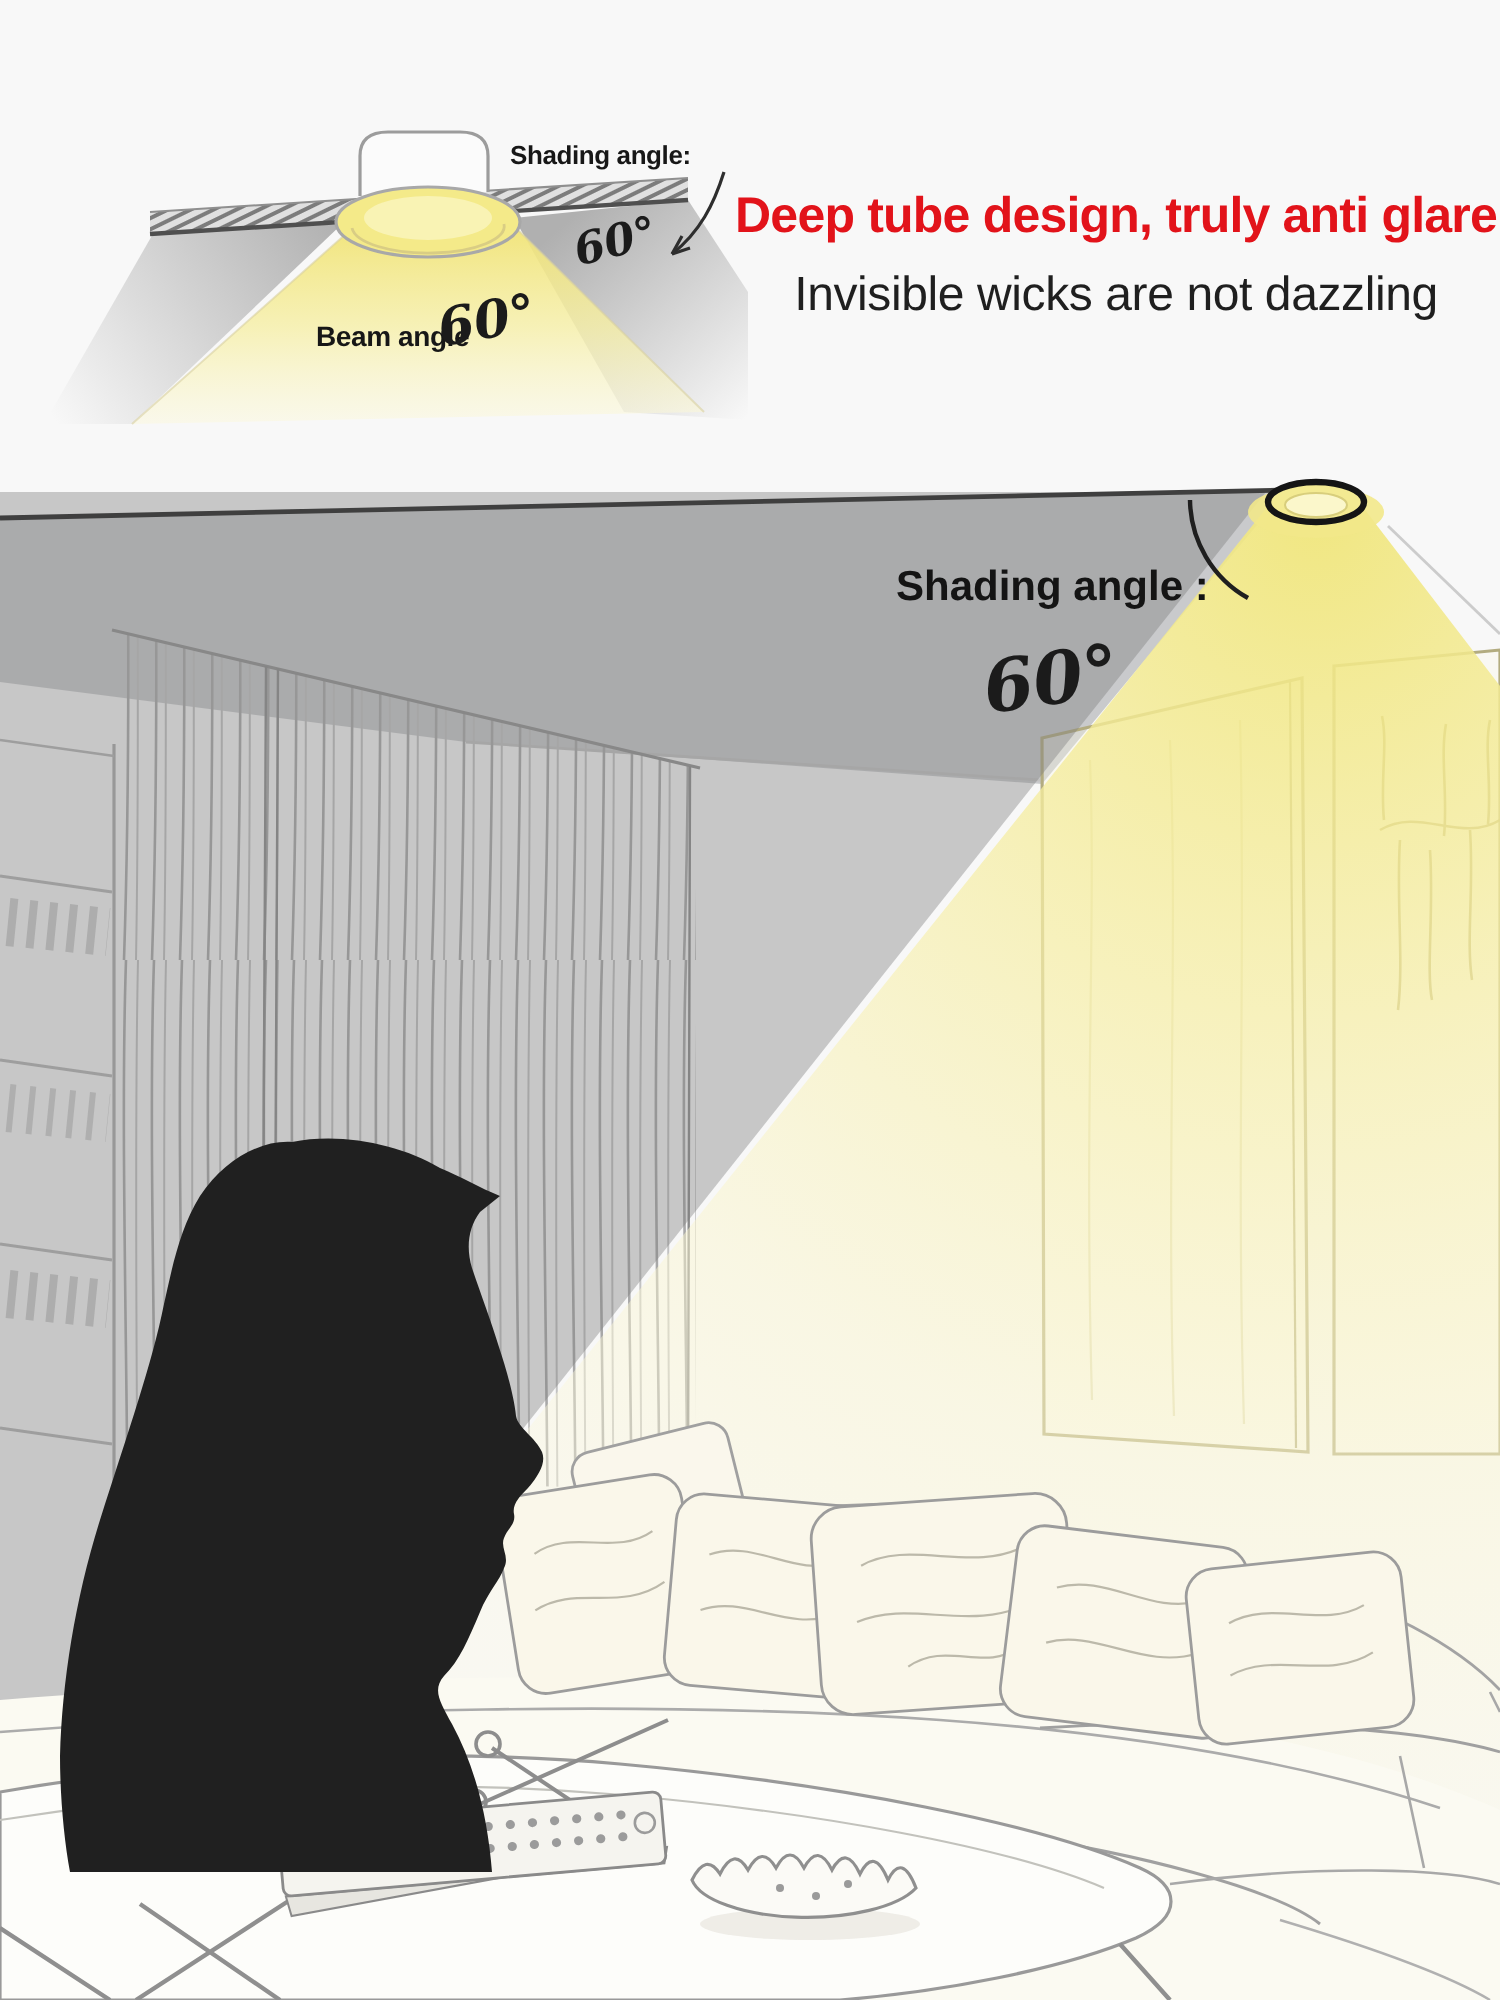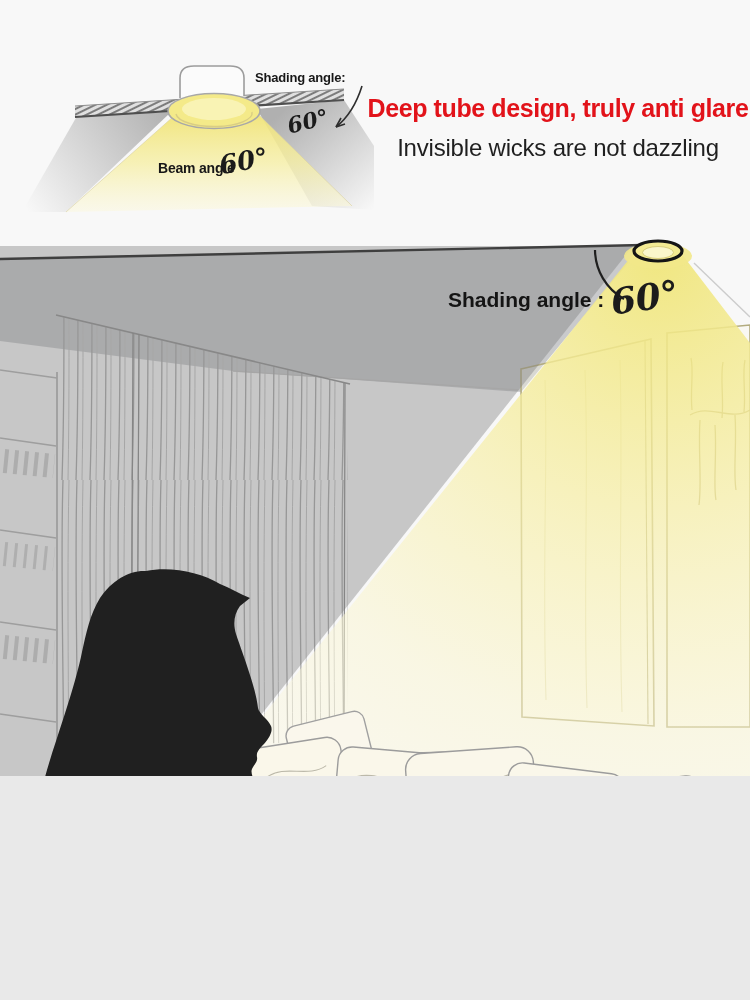--- a/index.html
+++ b/index.html
@@ -1,30 +1,30 @@
 <!DOCTYPE html>
 <html><head>
 <meta charset="utf-8">
 <style>
   html,body{margin:0;padding:0;background:#e9e9e9;}
-  .stage{position:relative;width:750px;height:776px;background:#f8f8f8;overflow:hidden;
+  .stage{position:relative;width:750px;height:1000px;background:#f8f8f8;overflow:hidden;
          font-family:"Liberation Sans",sans-serif;}
   .stage svg{position:absolute;left:0;top:0;}
   .abs{position:absolute;white-space:nowrap;}
   .diag-label{font-size:13px;font-weight:600;color:#171717;letter-spacing:-0.2px;}
   .diag-label2{font-size:14px;font-weight:600;color:#171717;letter-spacing:-0.2px;}
   .hand{font-family:"DejaVu Serif",serif;font-style:italic;font-weight:700;color:#1b1b1b;line-height:1;}
   .hand-sm{font-size:22px;transform:rotate(-14deg);}
   .hand-md{font-size:26px;transform:rotate(-10deg);}
   .hand-lg{font-size:36px;transform:rotate(-8deg) translateY(-3px);display:inline-block;}
   .headline-wrap{left:360px;top:94px;width:396px;text-align:center;}
   .headline{font-size:25px;font-weight:600;color:#e2131a;letter-spacing:-0.4px;line-height:1.16;}
   .subheadline{font-size:24px;font-weight:500;color:#1f1f1f;letter-spacing:-0.2px;margin-top:11px;}
-  .room-label{left:448px;top:282px;display:flex;align-items:center;gap:7px;
-              font-size:21px;font-weight:600;color:#141414;}
+  .room-label{left:448px;top:282px;display:flex;align-items:center;gap:19px;
+              font-size:21px;font-weight:600;color:#141414;flex-direction:column;}
 </style>
 </head>
 <body>
 
 <div class="stage">
 
   <svg width="750" height="1000" viewBox="0 0 750 1000">
     <defs>
       <pattern id="hatch" width="5" height="12" patternUnits="userSpaceOnUse" patternTransform="rotate(64)">
         <rect width="5" height="12" fill="#e0e0e0"></rect>

